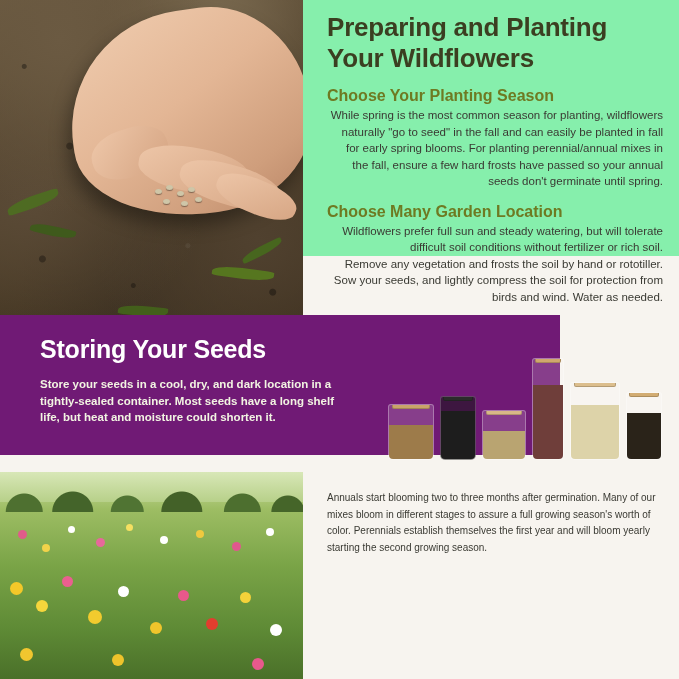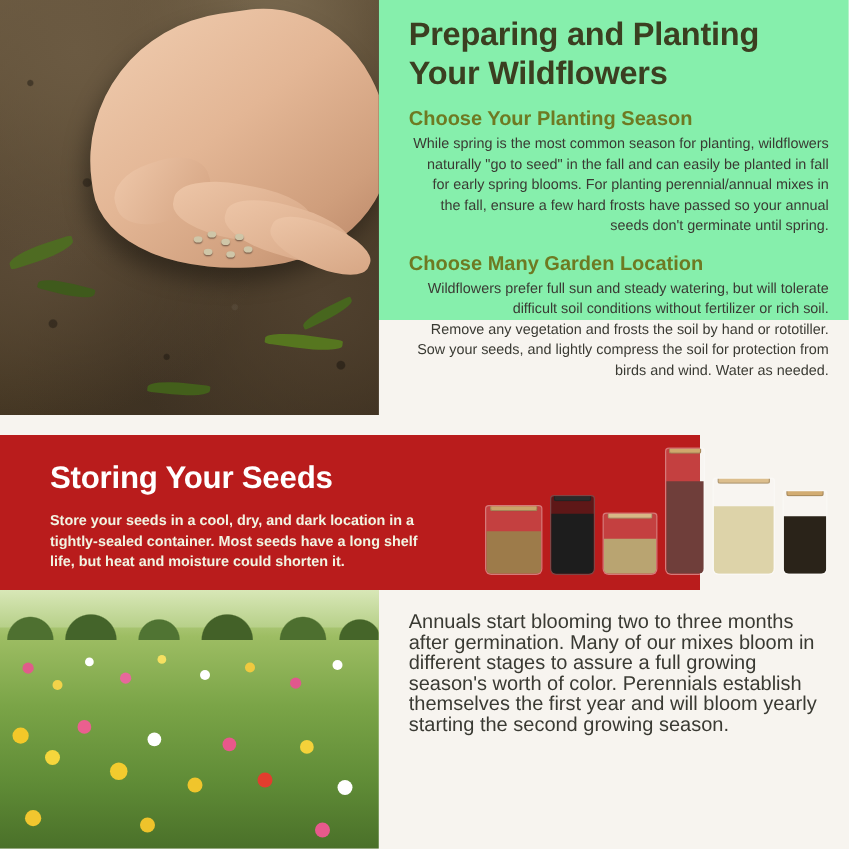--- a/index.html
+++ b/index.html
@@ -127,24 +127,24 @@
     font-size: 11.5px;
     line-height: 16.5px;
     color: #3a3a33;
     margin: 0;
     text-align: right;
   }
 
   
   .sec2 {
     position: absolute;
-    left: 0; top: 348px;
+    left: 0; top: 315px;
     width: 560px;
     height: 140px;
-    background: #b91c1c;
+    background: #701a75;
   }
   .sec2-text {
     position: absolute;
     left: 40px; top: 20px;
     width: 300px;
   }
   .h2 {
     font-size: 25px;
     font-weight: bold;
     color: #ffffff;
@@ -245,21 +245,21 @@
   }
   .h3 {
     font-size: 25px;
     line-height: 31px;
     font-weight: bold;
     color: #3b3f21;
     margin: 6px 0 0 0;
     letter-spacing: -0.2px;
   }
   .p3 {
-    font-size: 16px;
+    font-size: 10px;
     line-height: 16.5px;
     color: #3a3a33;
     margin: 18px 0 12px 0;
   }
 </style>
 </head>
 <body>
 
 <div class="page">
 

